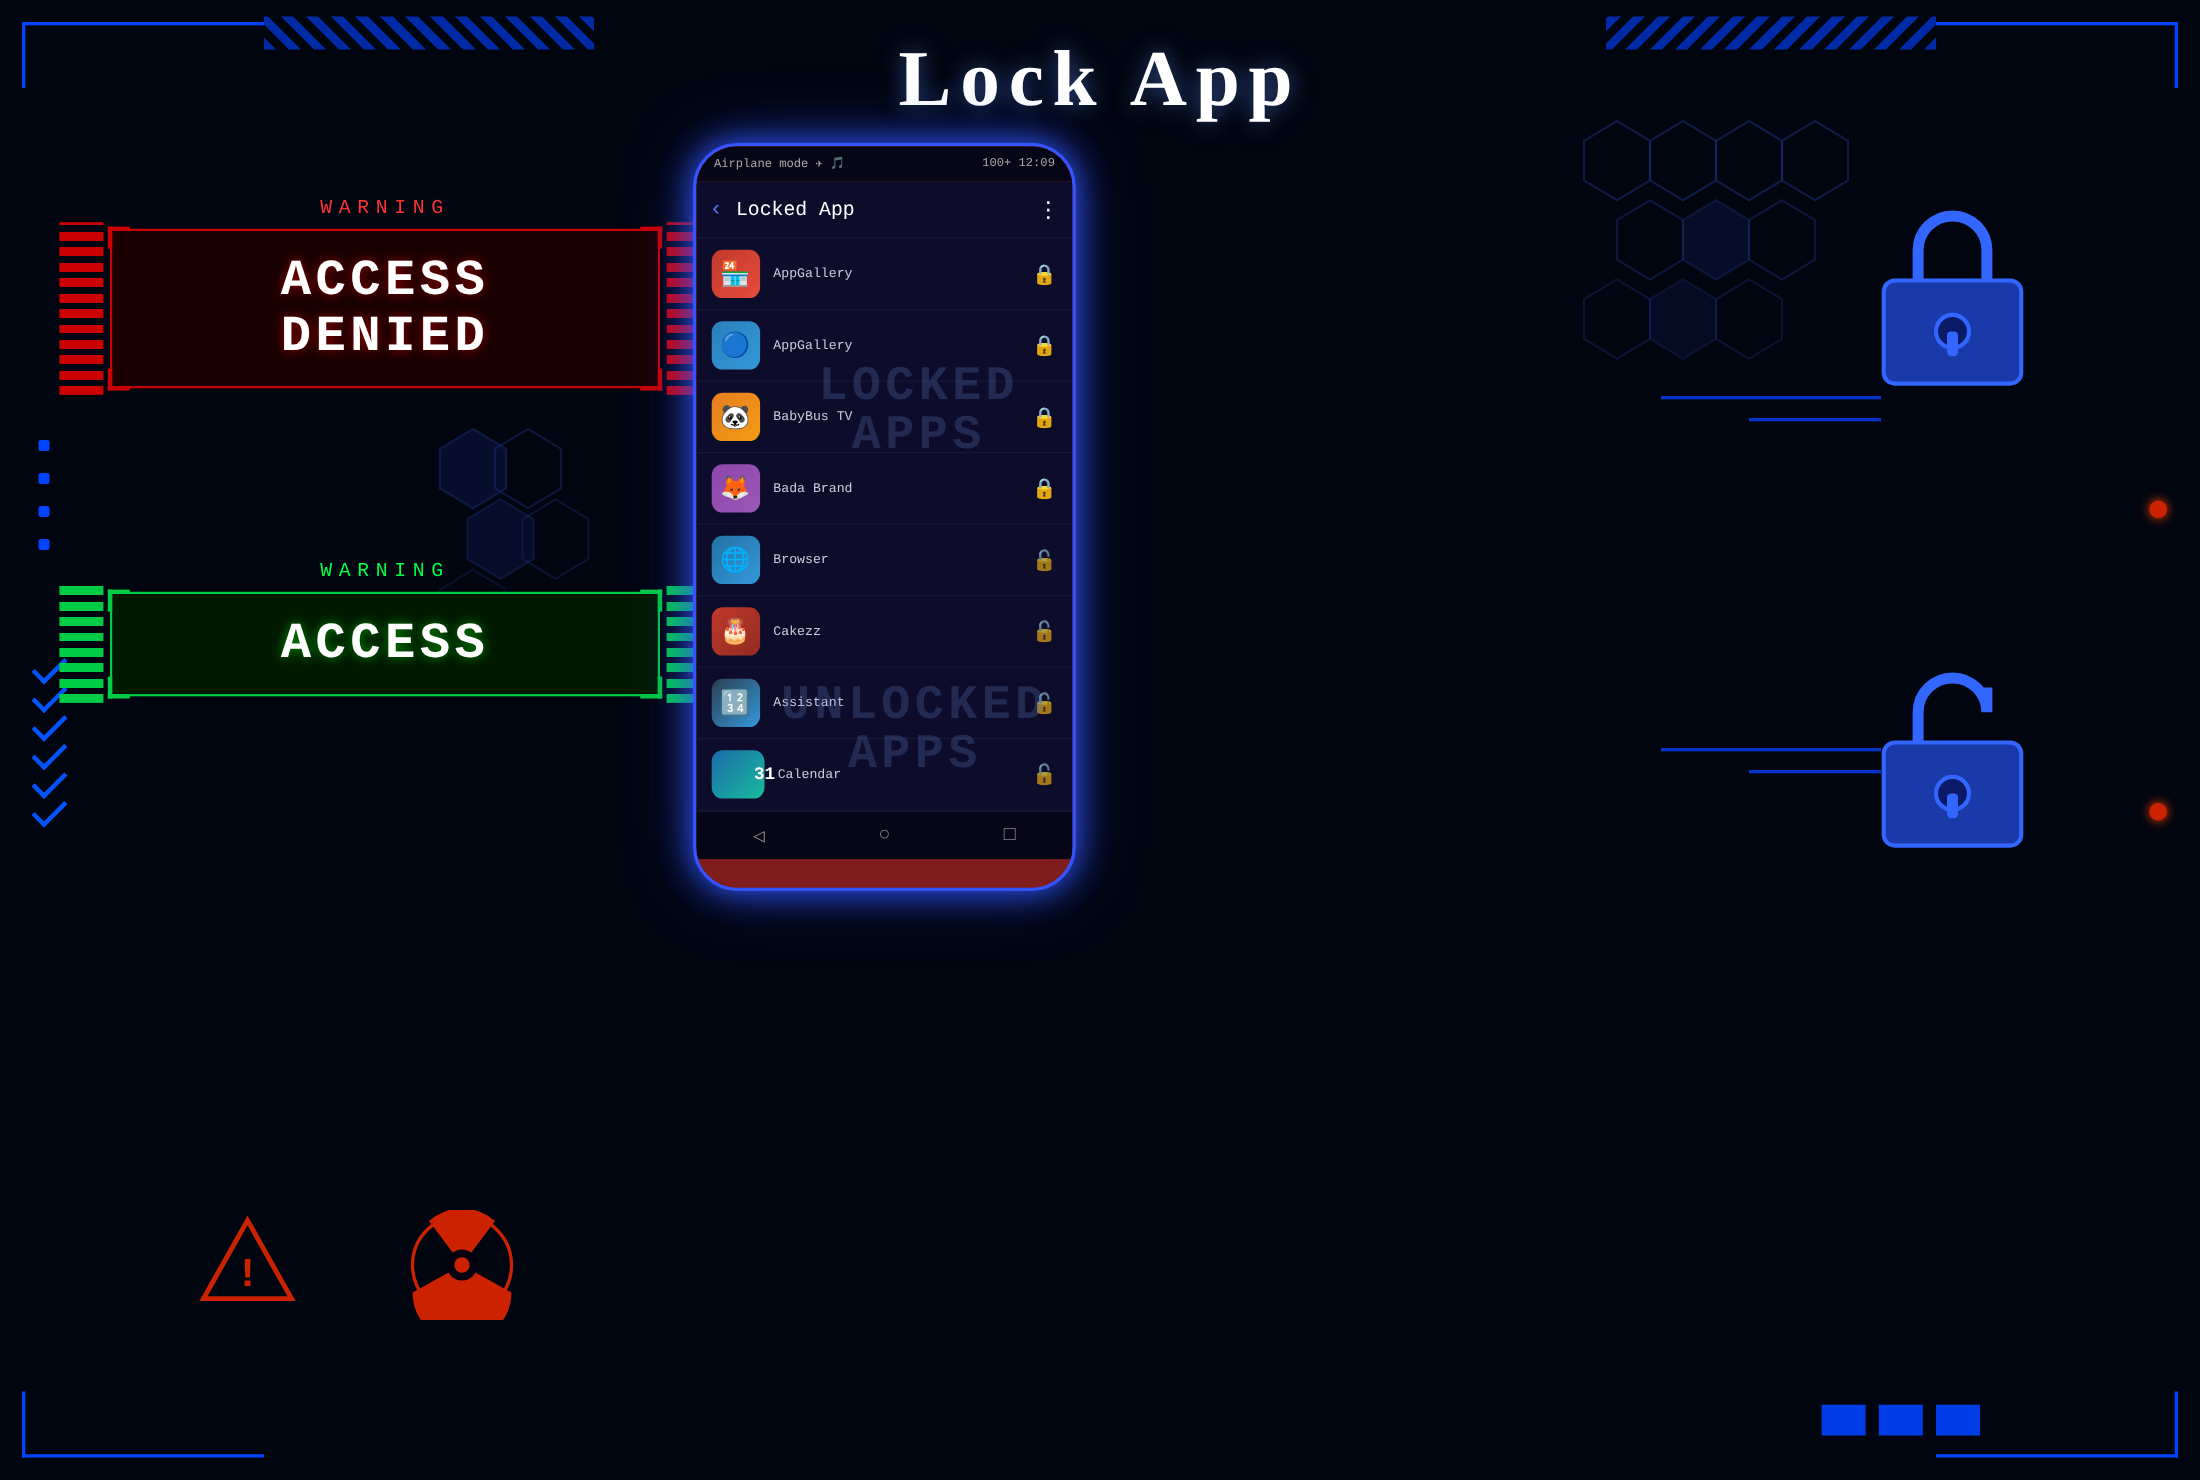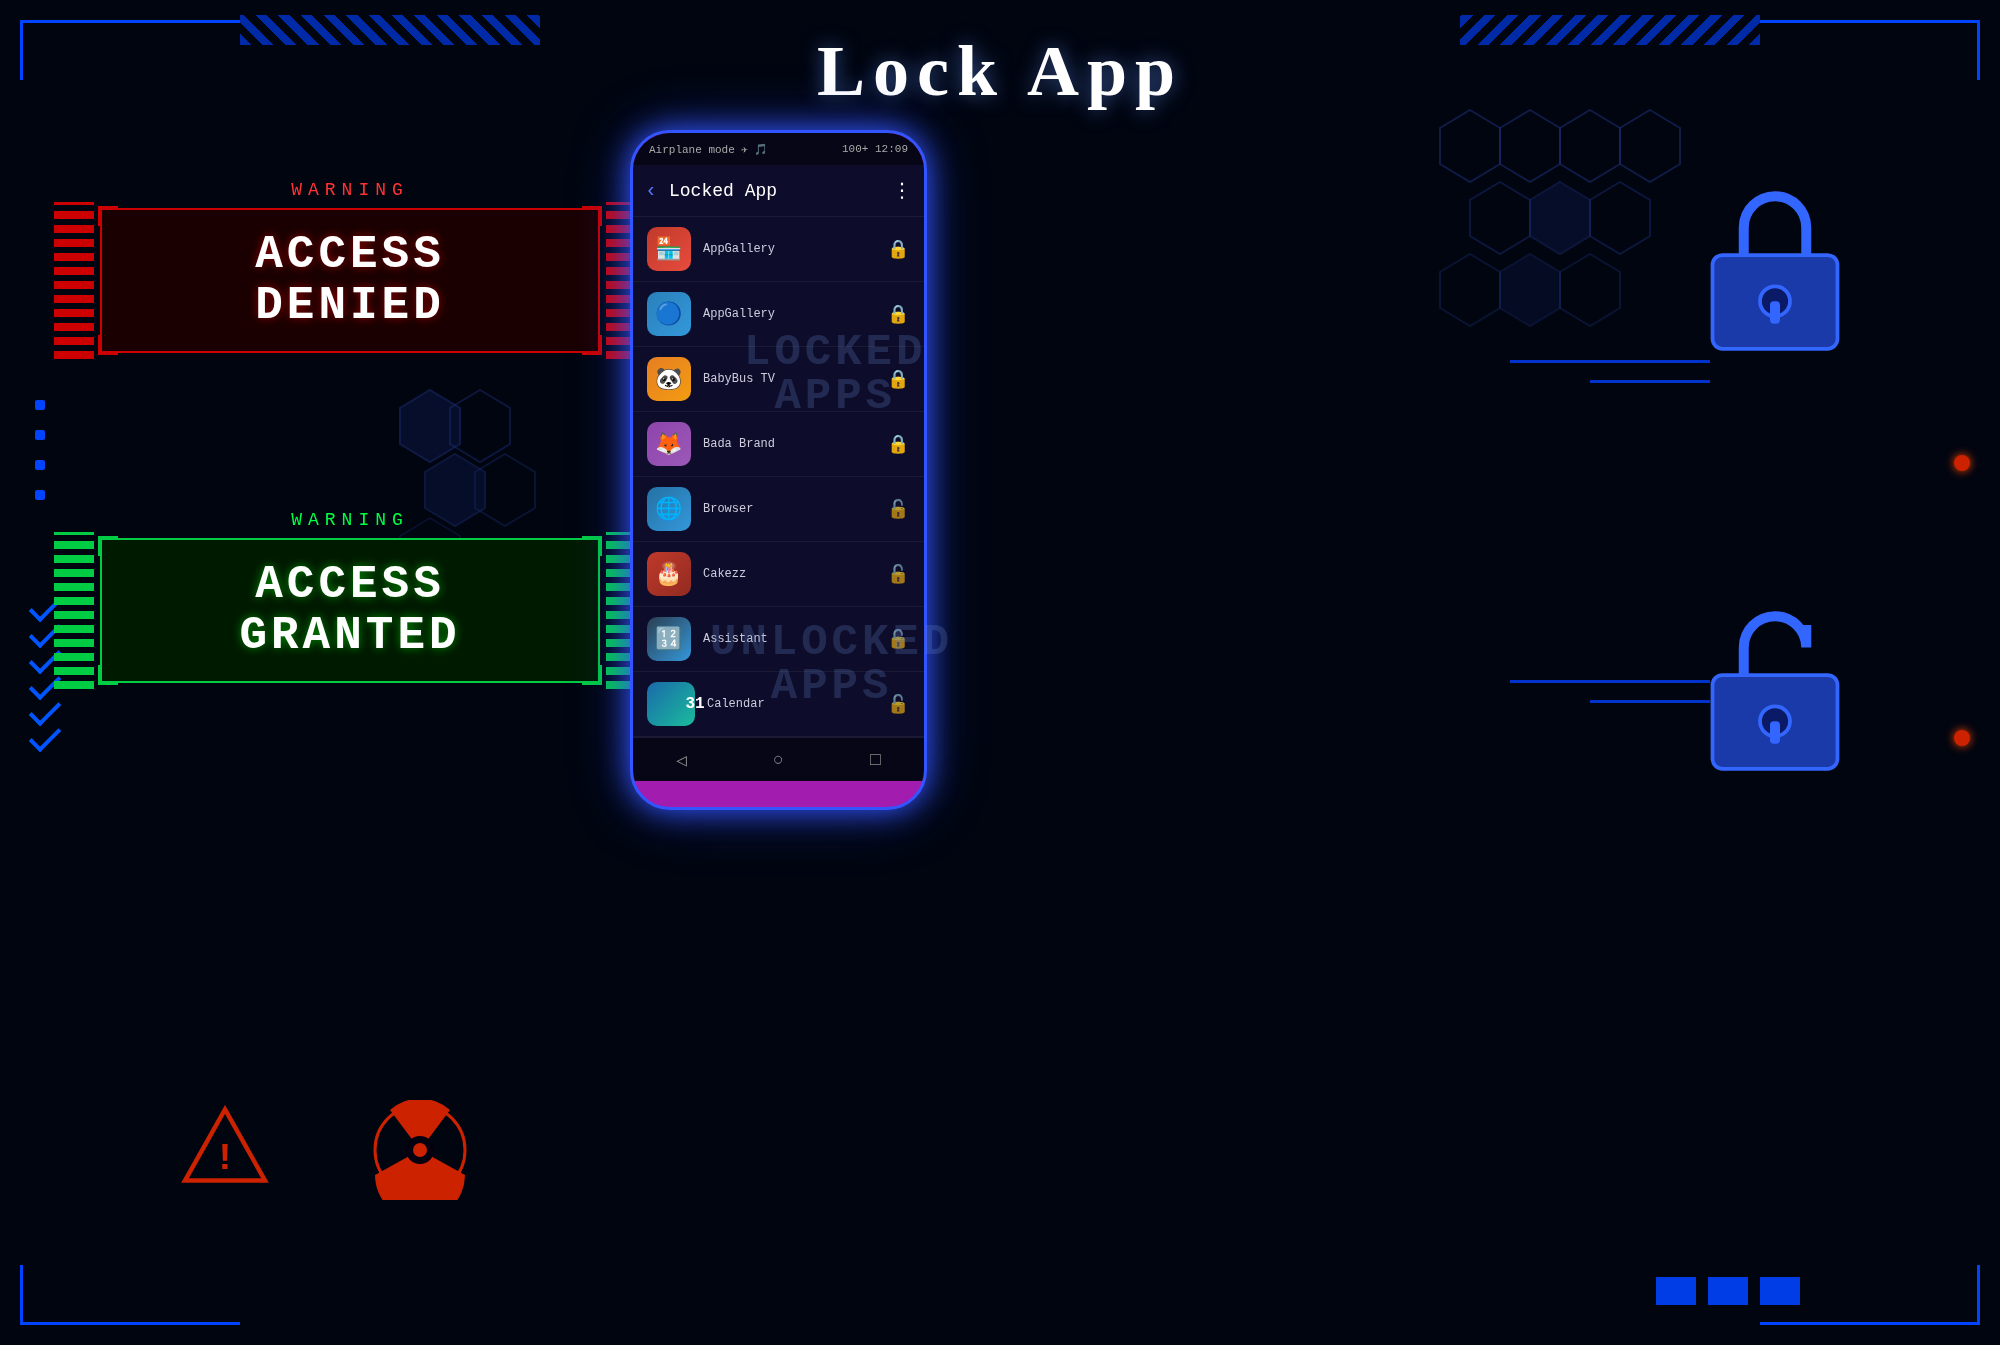--- a/index.html
+++ b/index.html
@@ -337,23 +337,23 @@
 
     
     .phone-container {
       position: absolute;
       left: 630px;
       top: 130px;
       width: 320px;
       height: 680px;
     }
     .phone-outer {
-      width: 297px;
+      width: 348px;
       height: 680px;
-      background: #a21caf;
+      background: #7f1d1d;
       border-radius: 40px;
       border: 3px solid #3355ff;
       box-shadow: 0 0 30px #3355ff, 0 0 60px rgba(50,80,255,0.4);
       overflow: hidden;
       position: relative;
     }
 
     
     .status-bar {
       background: #060616;
@@ -584,21 +584,21 @@
 </div>
 
 <div class="access-granted-container">
   <div class="warning-label-green">WARNING</div>
   <div class="access-granted-box">
     <div class="bracket-corner bracket-tl-g"></div>
     <div class="bracket-corner bracket-tr-g"></div>
     <div class="bracket-corner bracket-bl-g"></div>
     <div class="bracket-corner bracket-br-g"></div>
     <div class="access-granted-text">
-      <span>ACCESS</span><br><span>GRANTED</span>
+      <span>ACCESS</span><br>
     </div>
   </div>
 </div>
 
 <div class="warning-triangle">
   <svg viewBox="0 0 100 90" xmlns="http://www.w3.org/2000/svg">
     <polygon points="50,5 95,85 5,85" fill="none" stroke="#cc2200" stroke-width="5"></polygon>
     <text x="50" y="72" text-anchor="middle" fill="#cc2200" font-size="42" font-weight="bold">!</text>
   </svg>
 </div>

